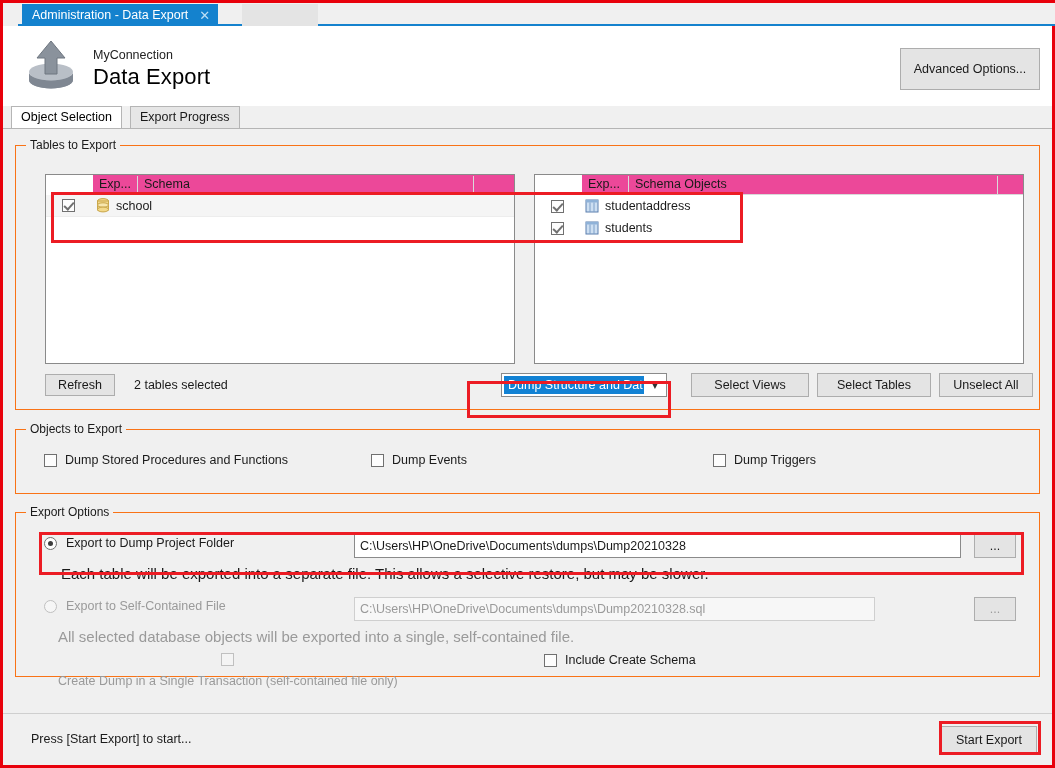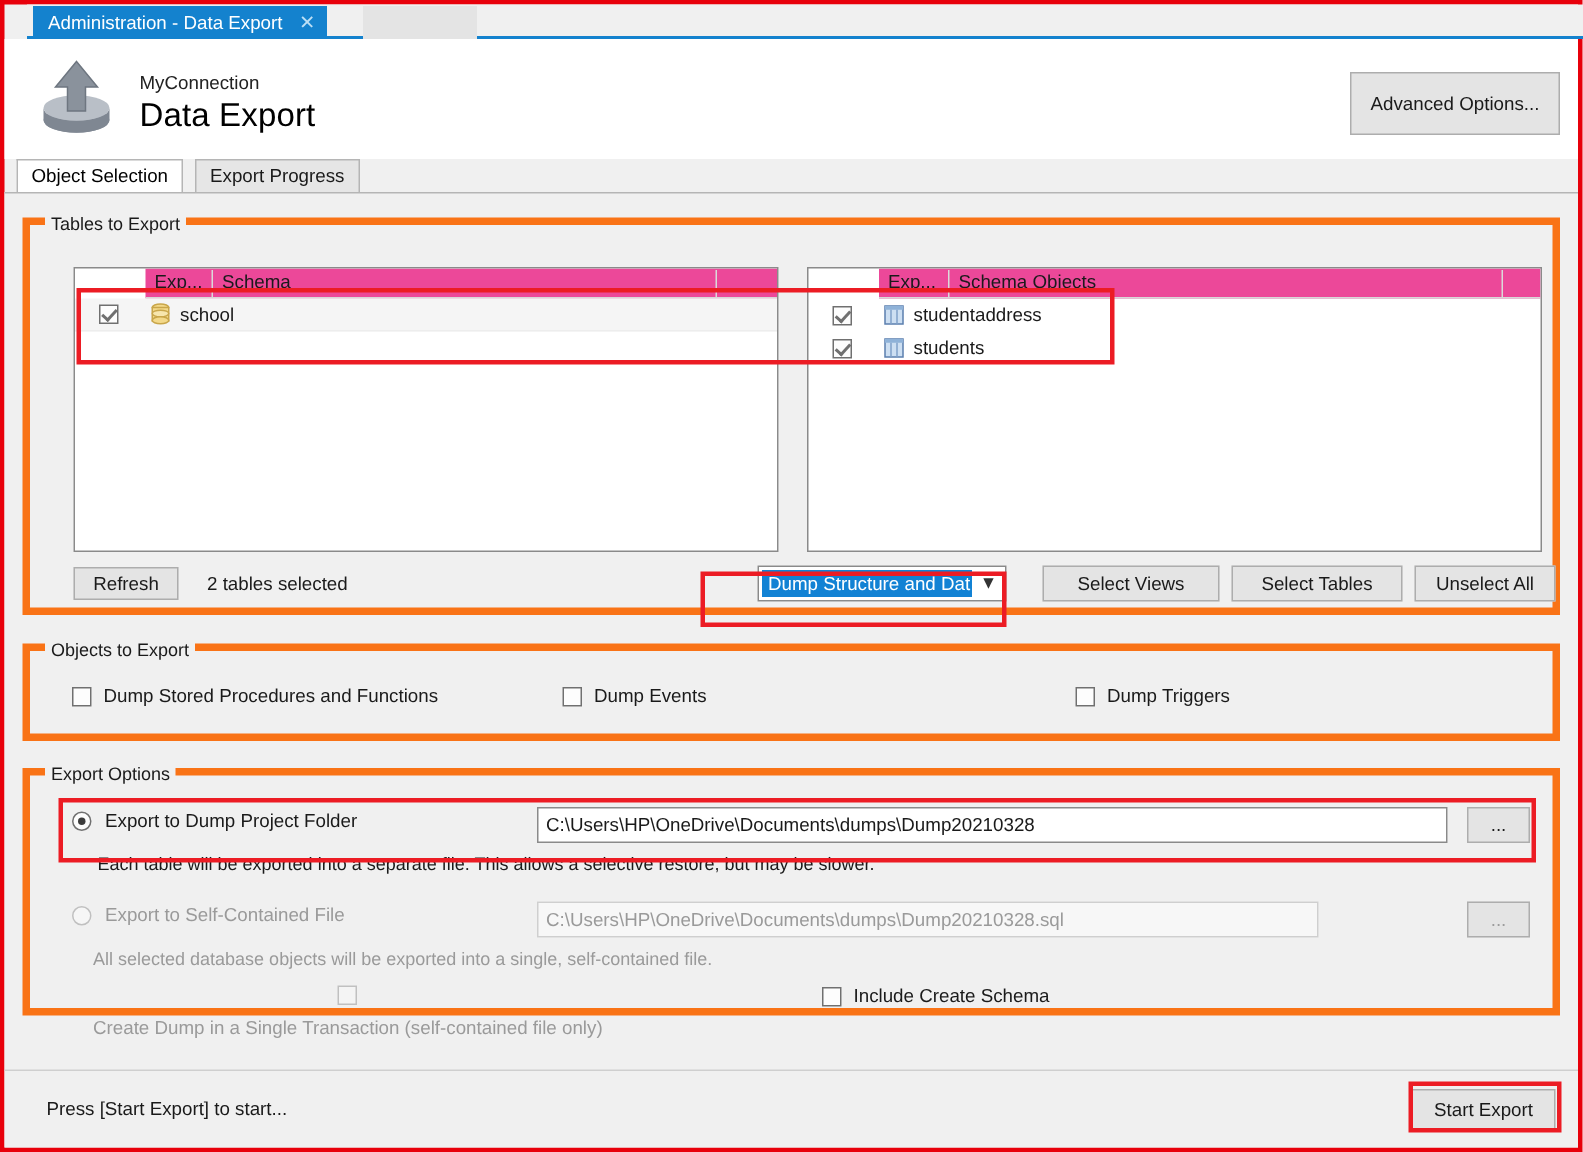--- a/index.html
+++ b/index.html
@@ -113,21 +113,21 @@
   
   .panel {
     position: absolute;
     left: 0; top: 125px;
     width: 1049px; height: 585px;
     background: #f0f0f0;
     border-top: 1px solid #b5b5b5;
   }
 
   
-  .group { position: absolute; border: 5px solid #f97316; padding-left: 12px; }
+  .group { position: absolute; border: 1px solid #f97316; padding-left: 12px; }
   .group > .glabel {
     position: absolute;
     top: -8px; left: 10px;
     background: #f0f0f0;
     padding: 0 4px;
     font-size: 12px;
     color: #1a1a1a;
     white-space: nowrap;
   }
 
@@ -293,21 +293,21 @@
   .browse {
     position: absolute;
     width: 42px; height: 24px;
     font-size: 12.5px;
   }
   #browse-folder { left: 958px; top: 21px; }
   #browse-file   { left: 958px; top: 84px; }
 
   .hint {
     position: absolute;
-    font-size: 12px;
+    font-size: 15px;
     white-space: nowrap;
   }
   #hint-folder { left: 45px; top: 52px; color: #1a1a1a; }
   #hint-file   { left: 42px; top: 115px; color: #9a9a9a; }
 
   #opt-single-tx { left: 42px;  top: 140px; }
   #opt-create-schema { left: 528px; top: 140px; }
 
   
   .statusbar {

